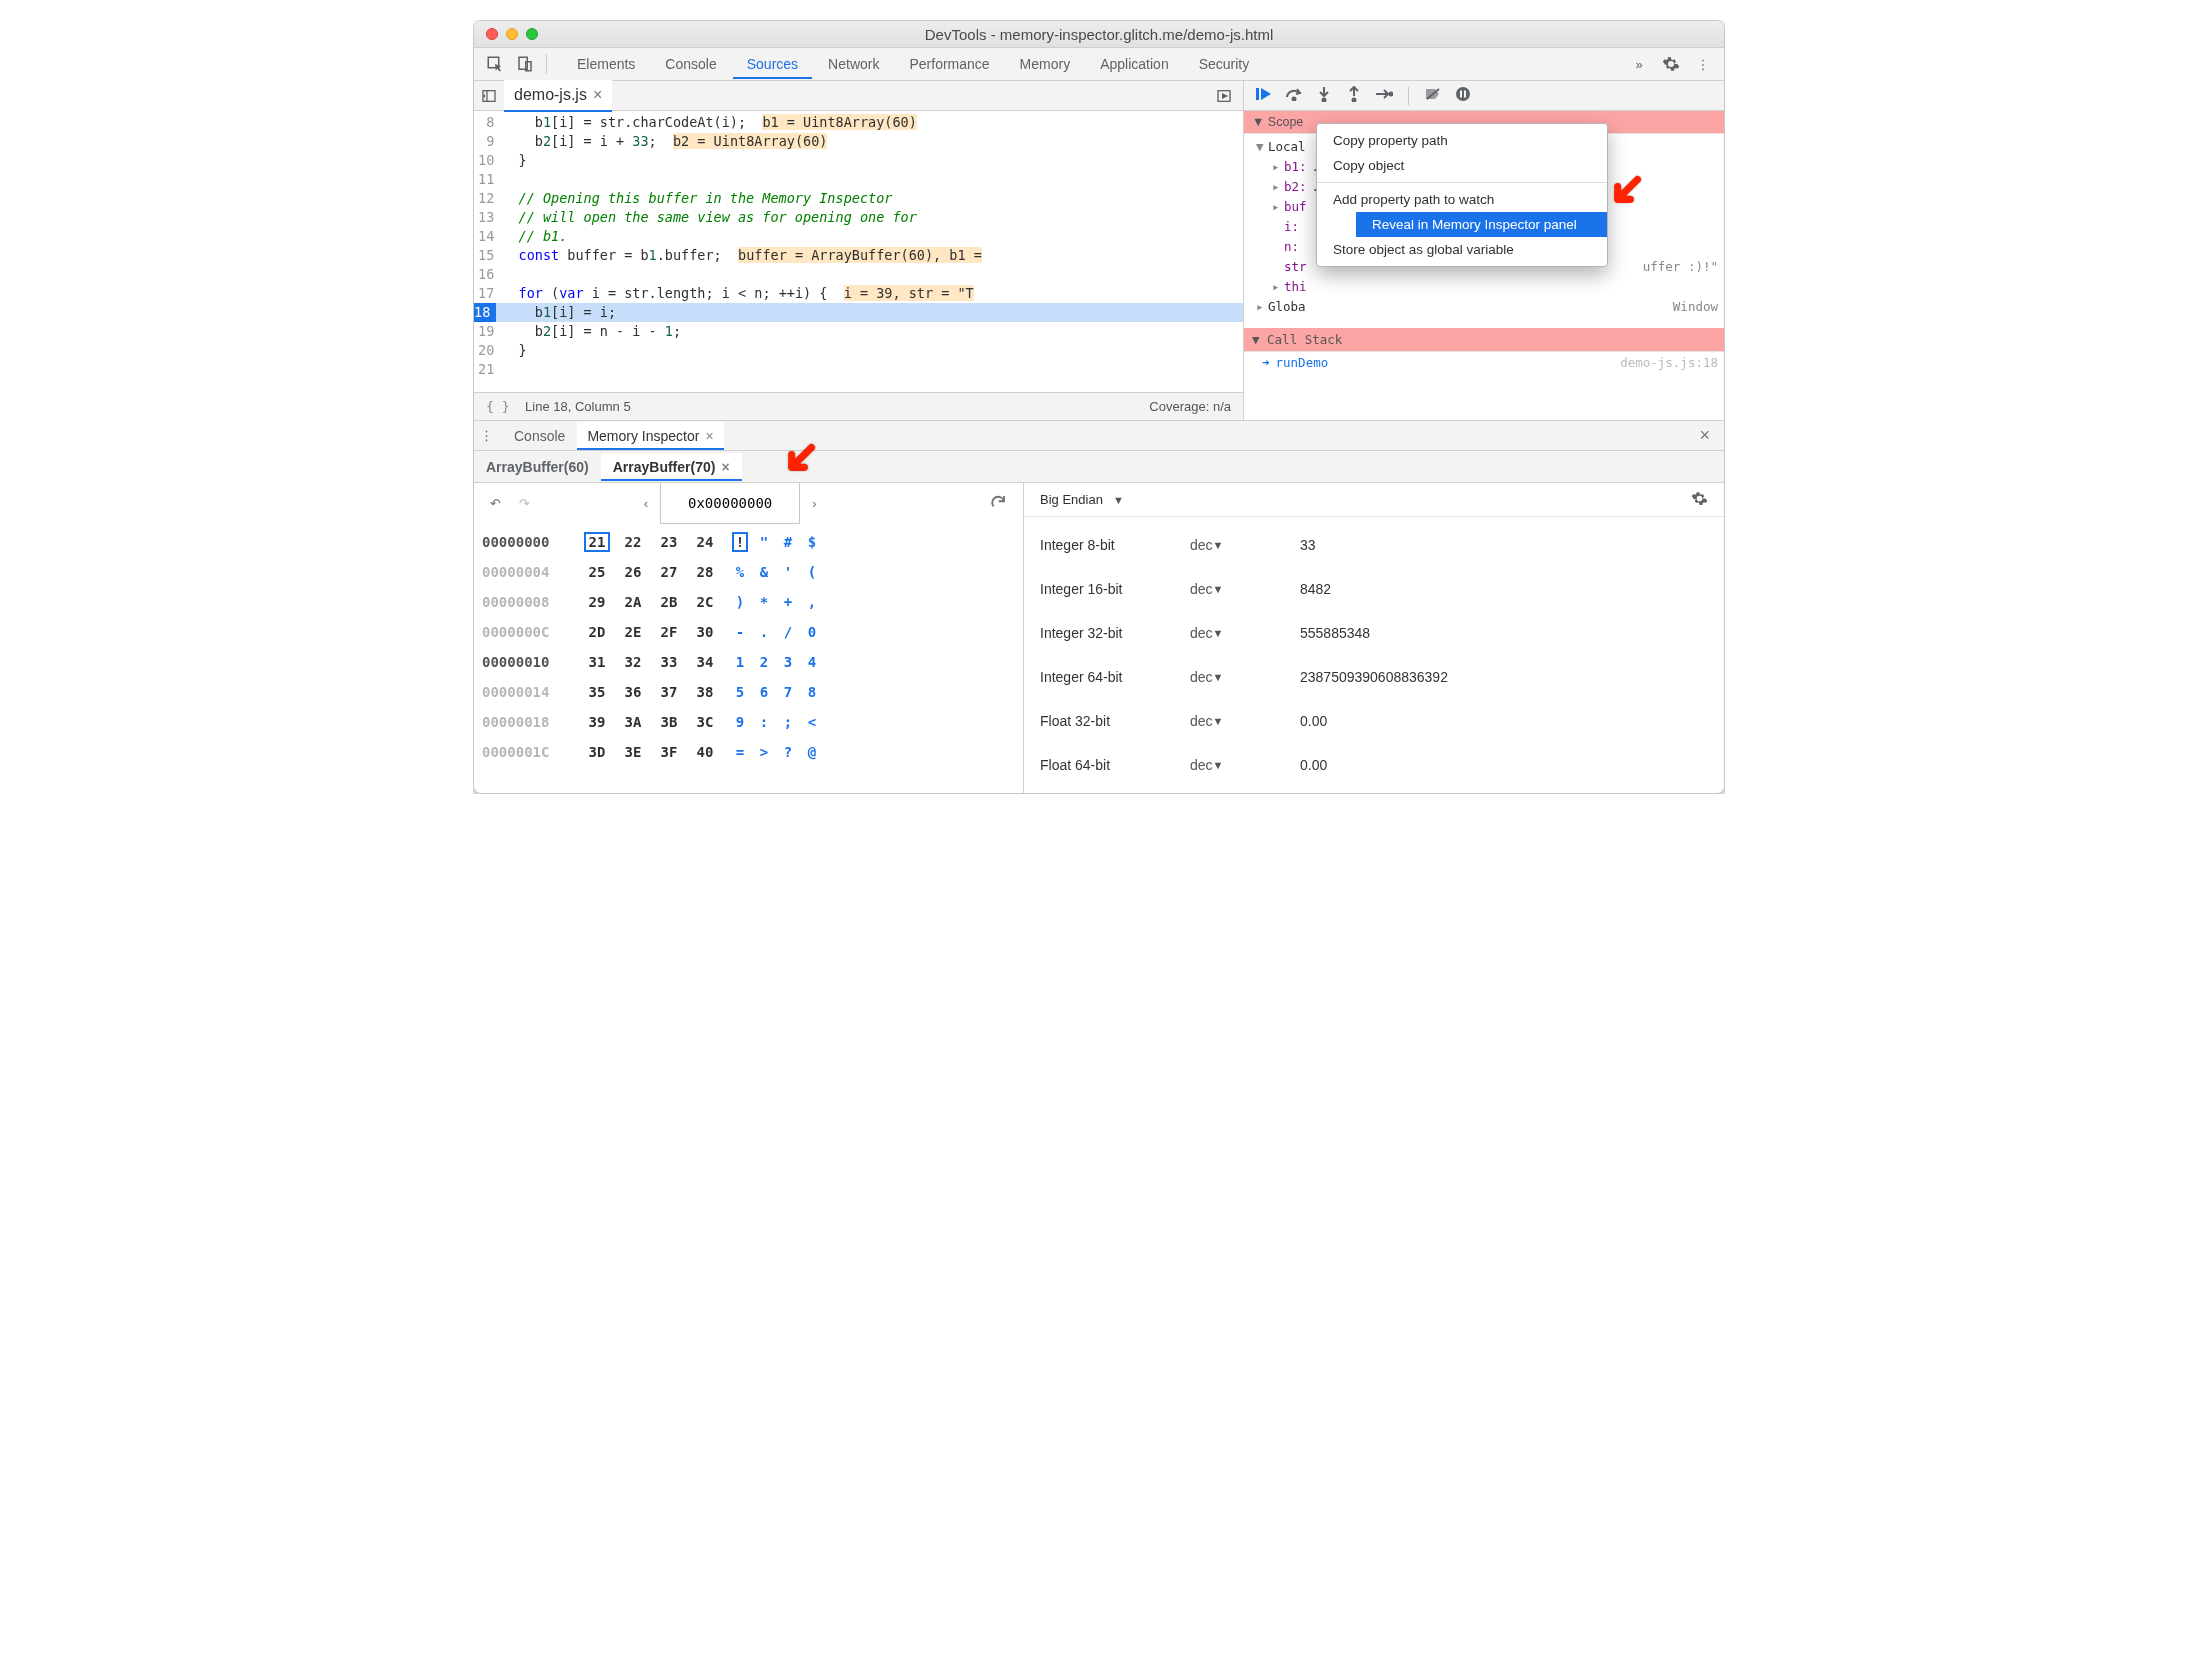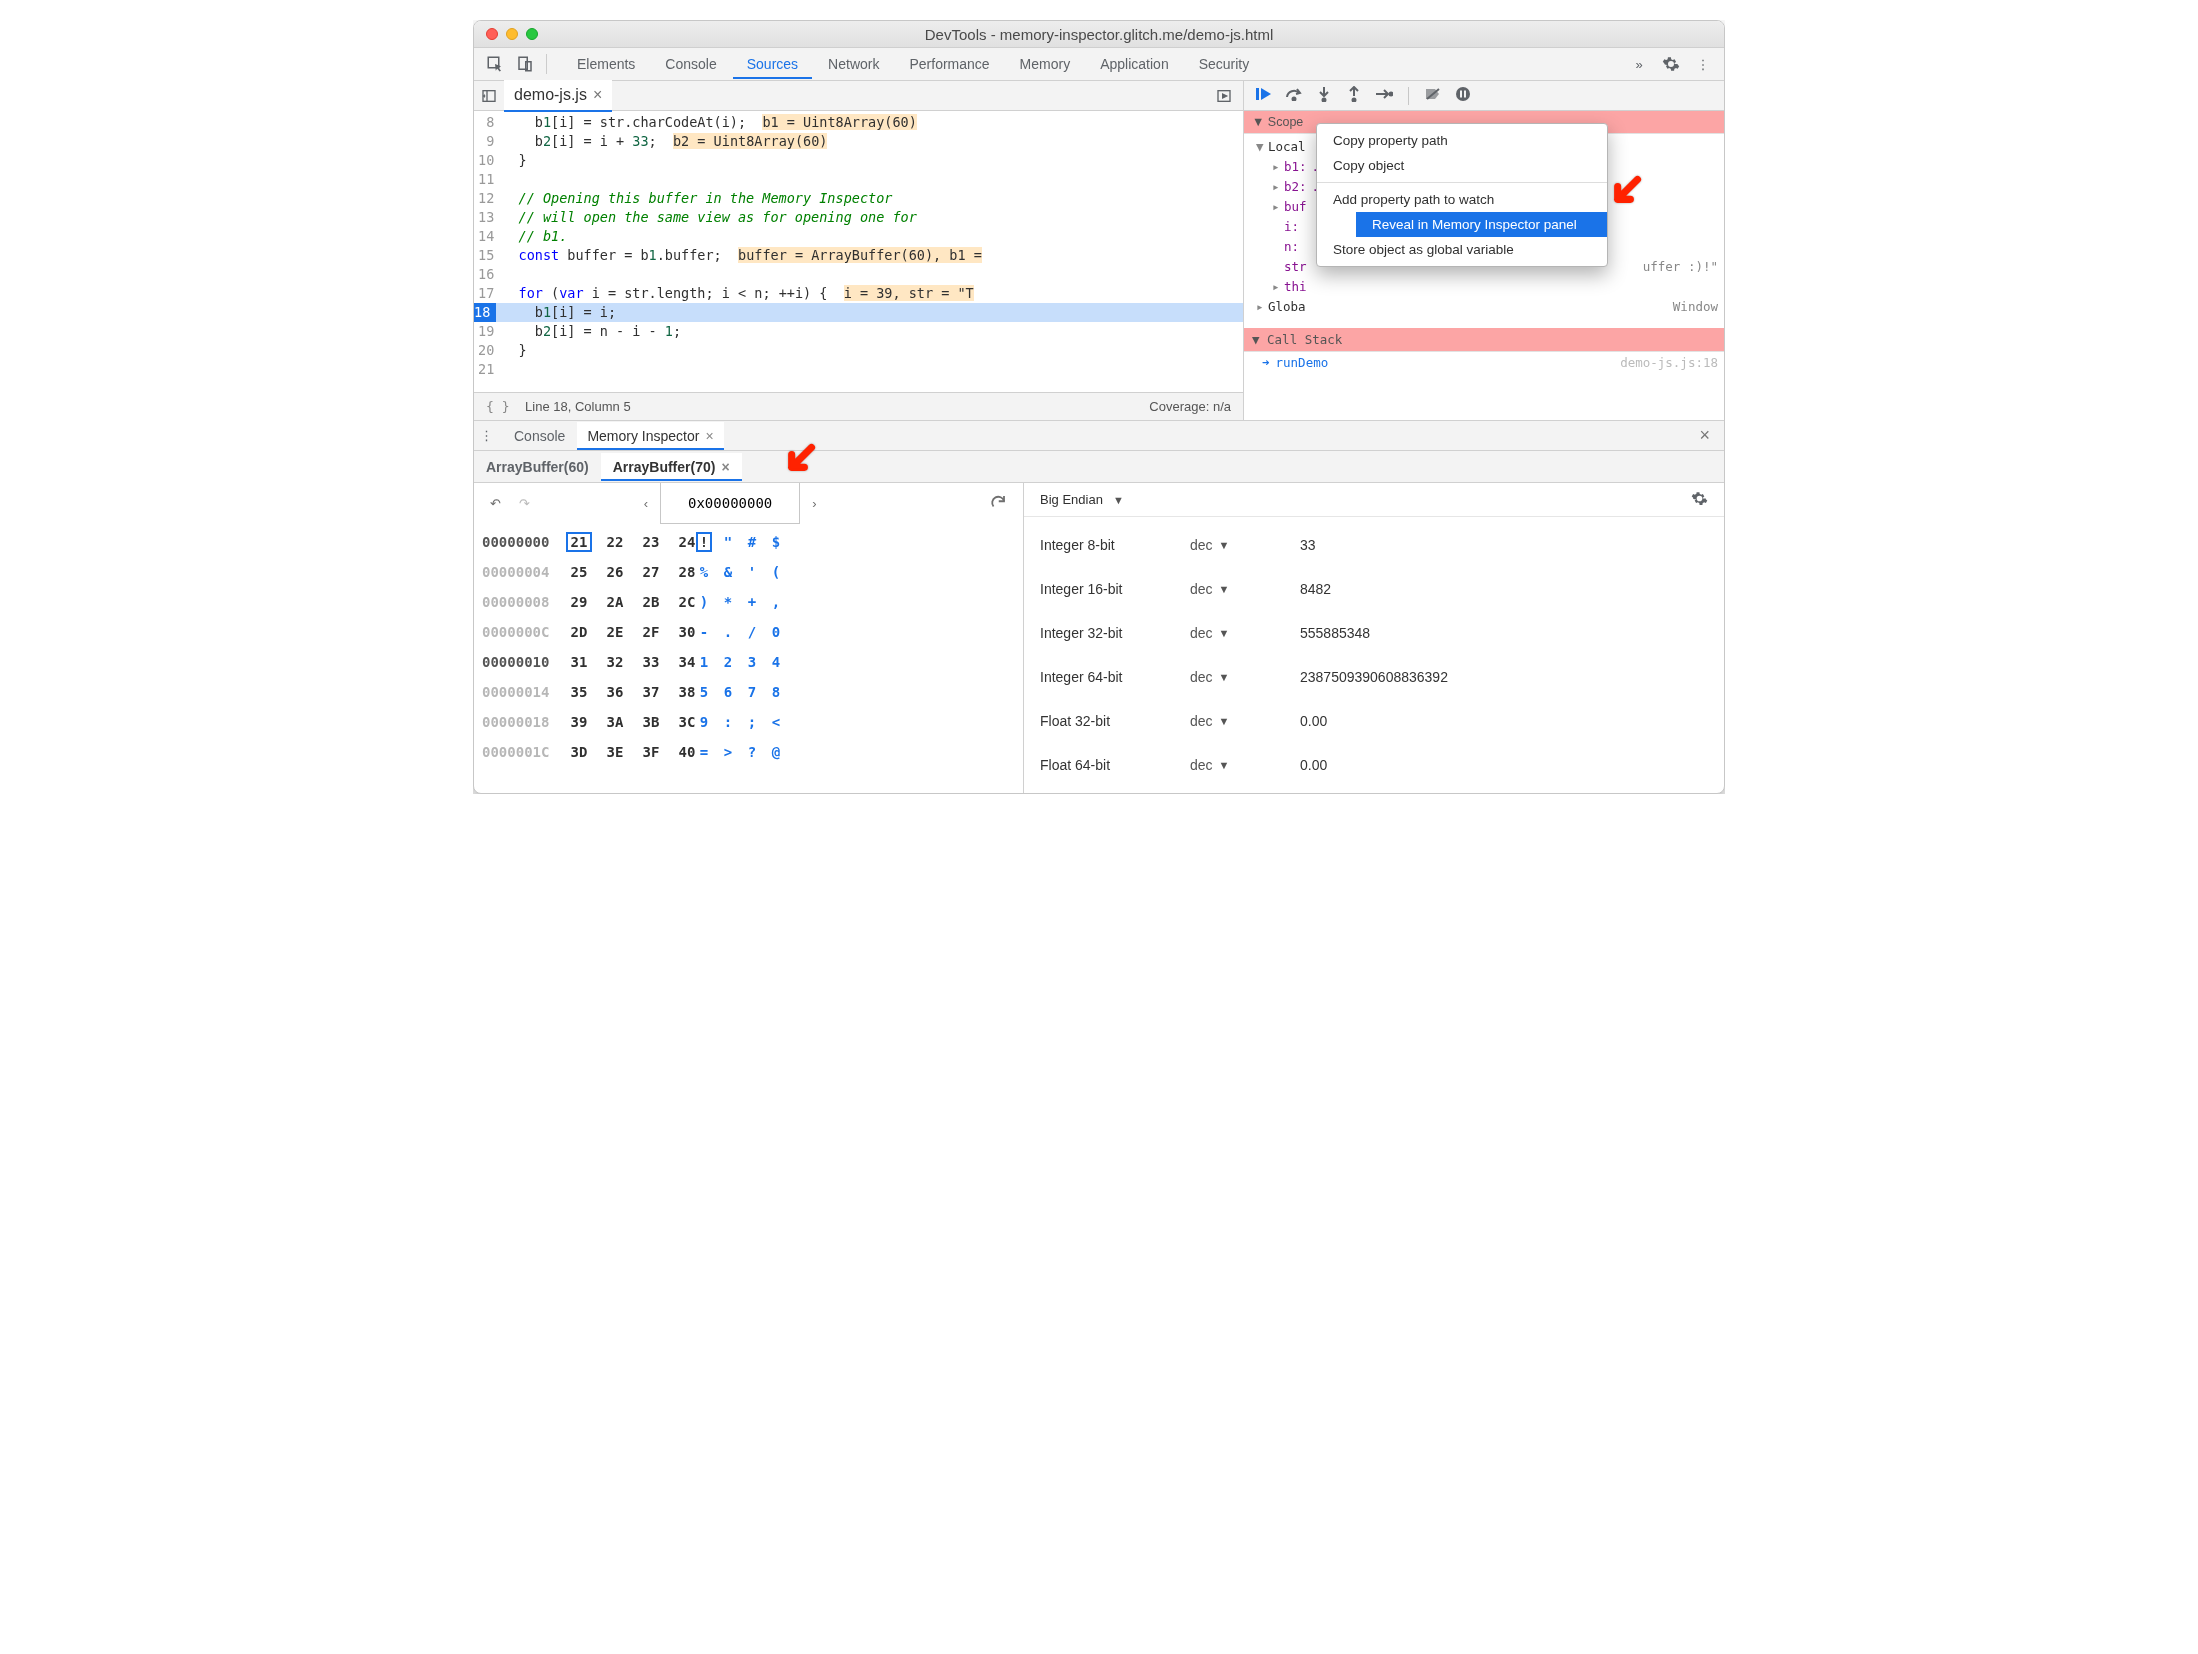--- a/index.html
+++ b/index.html
@@ -121,36 +121,36 @@
   .hexview{display:flex;height:310px;}
   .hexleft{width:550px;border-right:1px solid #d0d0d0;display:flex;flex-direction:column;}
   .hextool{height:40px;display:flex;align-items:center;padding:0 10px;gap:6px;}
   .hextool .hbtn{color:#6f6f6f;padding:4px 6px;cursor:pointer;}
   .addr-input{
     border:1px solid #c7c7c7;padding:12px 8px;width:140px;text-align:center;
     font-family:Menlo,monospace;font-size:14px;border-radius:0;
   }
   .hextool .spacer{flex:1;}
   .hexgrid{flex:1;overflow:auto;padding:4px 8px;font-family:Menlo,Consolas,monospace;font-size:14px;font-weight:600;}
-  .hexrow{display:flex;height:30px;align-items:center;}
+  .hexrow{display:flex;height:30px;align-items:center;gap:18px;}
   .hexaddr{width:86px;color:#555;}
   .hexaddr.dim{color:#b7b7b7;}
   .hexbytes{display:flex;gap:14px;}
   .hb{width:22px;text-align:center;}
   .hb.sel{outline:2px solid #1a73e8;outline-offset:0;}
   .hexascii{display:flex;gap:12px;color:#1a73e8;}
   .ha{width:12px;text-align:center;}
   .ha.sel{outline:2px solid #1a73e8;color:#333;}
   .hexright{flex:1;display:flex;flex-direction:column;}
   .endianbar{height:40px;display:flex;align-items:center;padding:0 16px;border-bottom:1px solid #e6e6e6;}
   .endianbar .gear{margin-left:auto;color:#5f6368;cursor:pointer;}
   .vals{flex:1;padding:6px 16px;font-size:14px;}
   .valrow{display:flex;align-items:center;height:44px;}
   .valrow .vname{width:150px;color:#333;}
-  .valrow .venc{width:110px;color:#555;display:flex;align-items:center;gap:6px;}
+  .valrow .venc{width:110px;color:#555;display:flex;align-items:center;gap:0;}
   .valrow .vval{color:#333;}
   .chev{font-size:11px;color:#555;}
 </style>
 </head>
 <body>
 
 <div class="window">
 
   <div class="titlebar">
     <div class="traffic">

